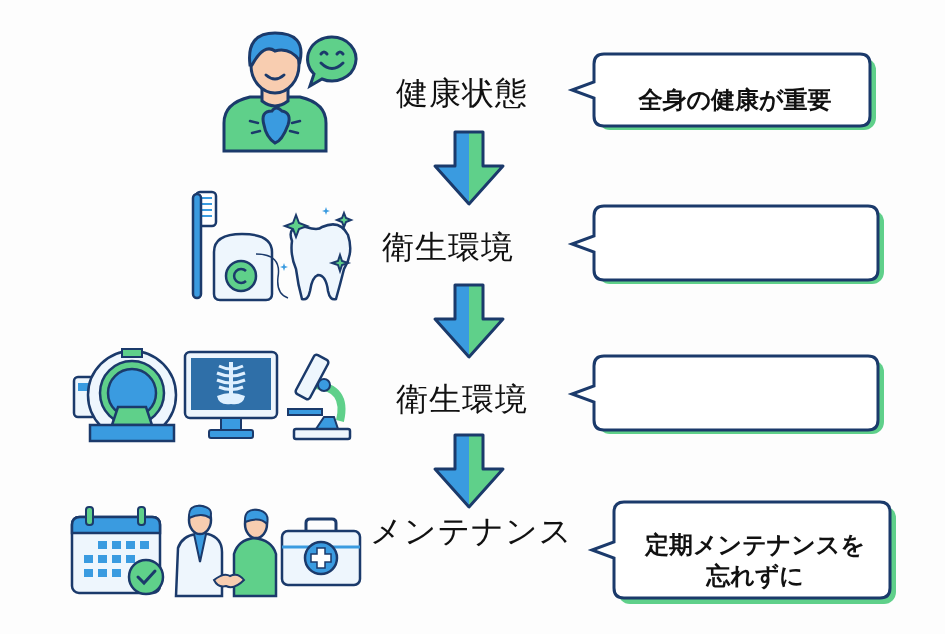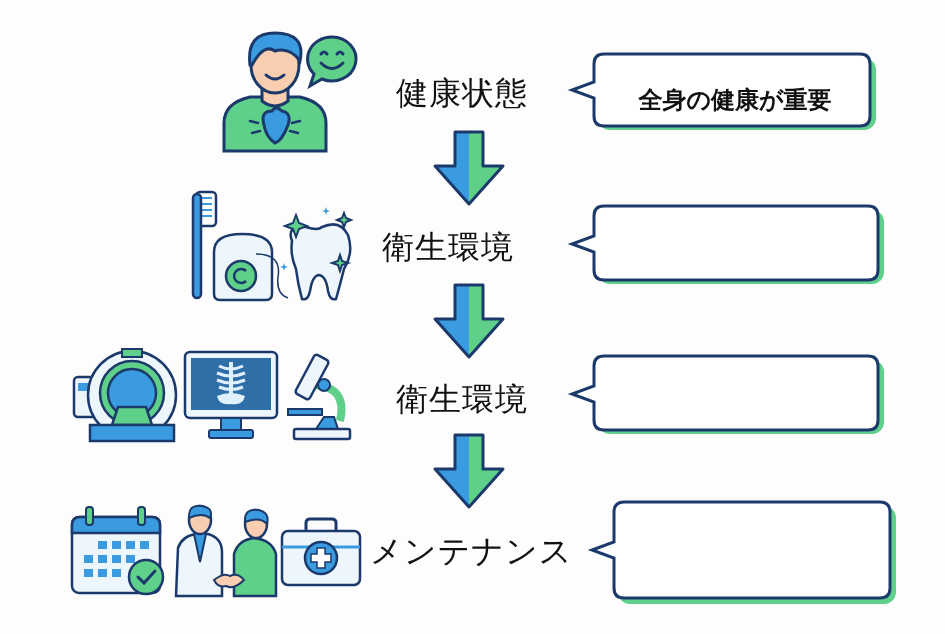--- a/index.html
+++ b/index.html
@@ -135,21 +135,21 @@
     <rect x="2" y="14" width="78" height="54" rx="6" fill="#eef6fd" stroke="#1b3a6b" stroke-width="2.5"></rect>
     <path d="M2 30 L80 30" stroke="#3a9be0" stroke-width="3"></path>
     <circle cx="41" cy="41" r="16" fill="#3a9be0" stroke="#1b3a6b" stroke-width="2.5"></circle>
     <path d="M37 31 L45 31 L45 37 L51 37 L51 45 L45 45 L45 51 L37 51 L37 45 L31 45 L31 37 L37 37 Z" fill="#fff" stroke="#1b3a6b" stroke-width="1.5"></path>
   </svg>
 </div>
 
 <div class="abs label" style="left:396px;top:72px;">健康状態</div>
 <div class="abs label" style="left:382px;top:226px;">衛生環境</div>
 <div class="abs label" style="left:396px;top:378px;">衛生環境</div>
-<div class="abs label" style="left:370px;top:530px;">メンテナンス</div>
+<div class="abs label" style="left:370px;top:510px;">メンテナンス</div>
 
 <div class="arrow" style="left:432px;top:130px;width:74px;height:78px;">
   <svg width="74" height="78" viewBox="0 0 74 78">
     <path d="M23 2 L37 2 L37 74 L3 36 L23 36 Z" fill="#3a9be0"></path>
     <path d="M37 2 L51 2 L51 36 L71 36 L37 74 Z" fill="#5fd08a"></path>
     <path d="M23 2 L51 2 L51 36 L71 36 L37 74 L3 36 L23 36 Z" fill="none" stroke="#1b3a6b" stroke-width="3" stroke-linejoin="round"></path>
   </svg>
 </div>
 <div class="arrow" style="left:432px;top:283px;width:74px;height:78px;">
   <svg width="74" height="78" viewBox="0 0 74 78">
@@ -183,13 +183,15 @@
   <svg width="320" height="82" viewBox="0 0 320 82">
     <rect x="30" y="6" width="286" height="74" rx="12" fill="#5fd08a"></rect>
     <path d="M36 2 L300 2 Q310 2 310 12 L310 66 Q310 76 300 76 L36 76 Q26 76 26 66 L26 48 L4 40 L26 32 L26 12 Q26 2 36 2 Z" fill="#fff" stroke="#1b3a6b" stroke-width="3"></path>
   </svg>
 </div>
 <div class="bubble" style="left:588px;top:500px;width:312px;height:106px;">
   <svg width="312" height="106" viewBox="0 0 312 106">
     <rect x="30" y="6" width="278" height="98" rx="12" fill="#5fd08a"></rect>
     <path d="M36 2 L292 2 Q302 2 302 12 L302 88 Q302 98 292 98 L36 98 Q26 98 26 88 L26 58 L4 50 L26 42 L26 12 Q26 2 36 2 Z" fill="#fff" stroke="#1b3a6b" stroke-width="3"></path>
   </svg>
+  <div class="txt" style="bottom:8px;white-space:pre-line;">定期メンテナンスを
+忘れずに</div>
 </div>
 
 </body></html>

